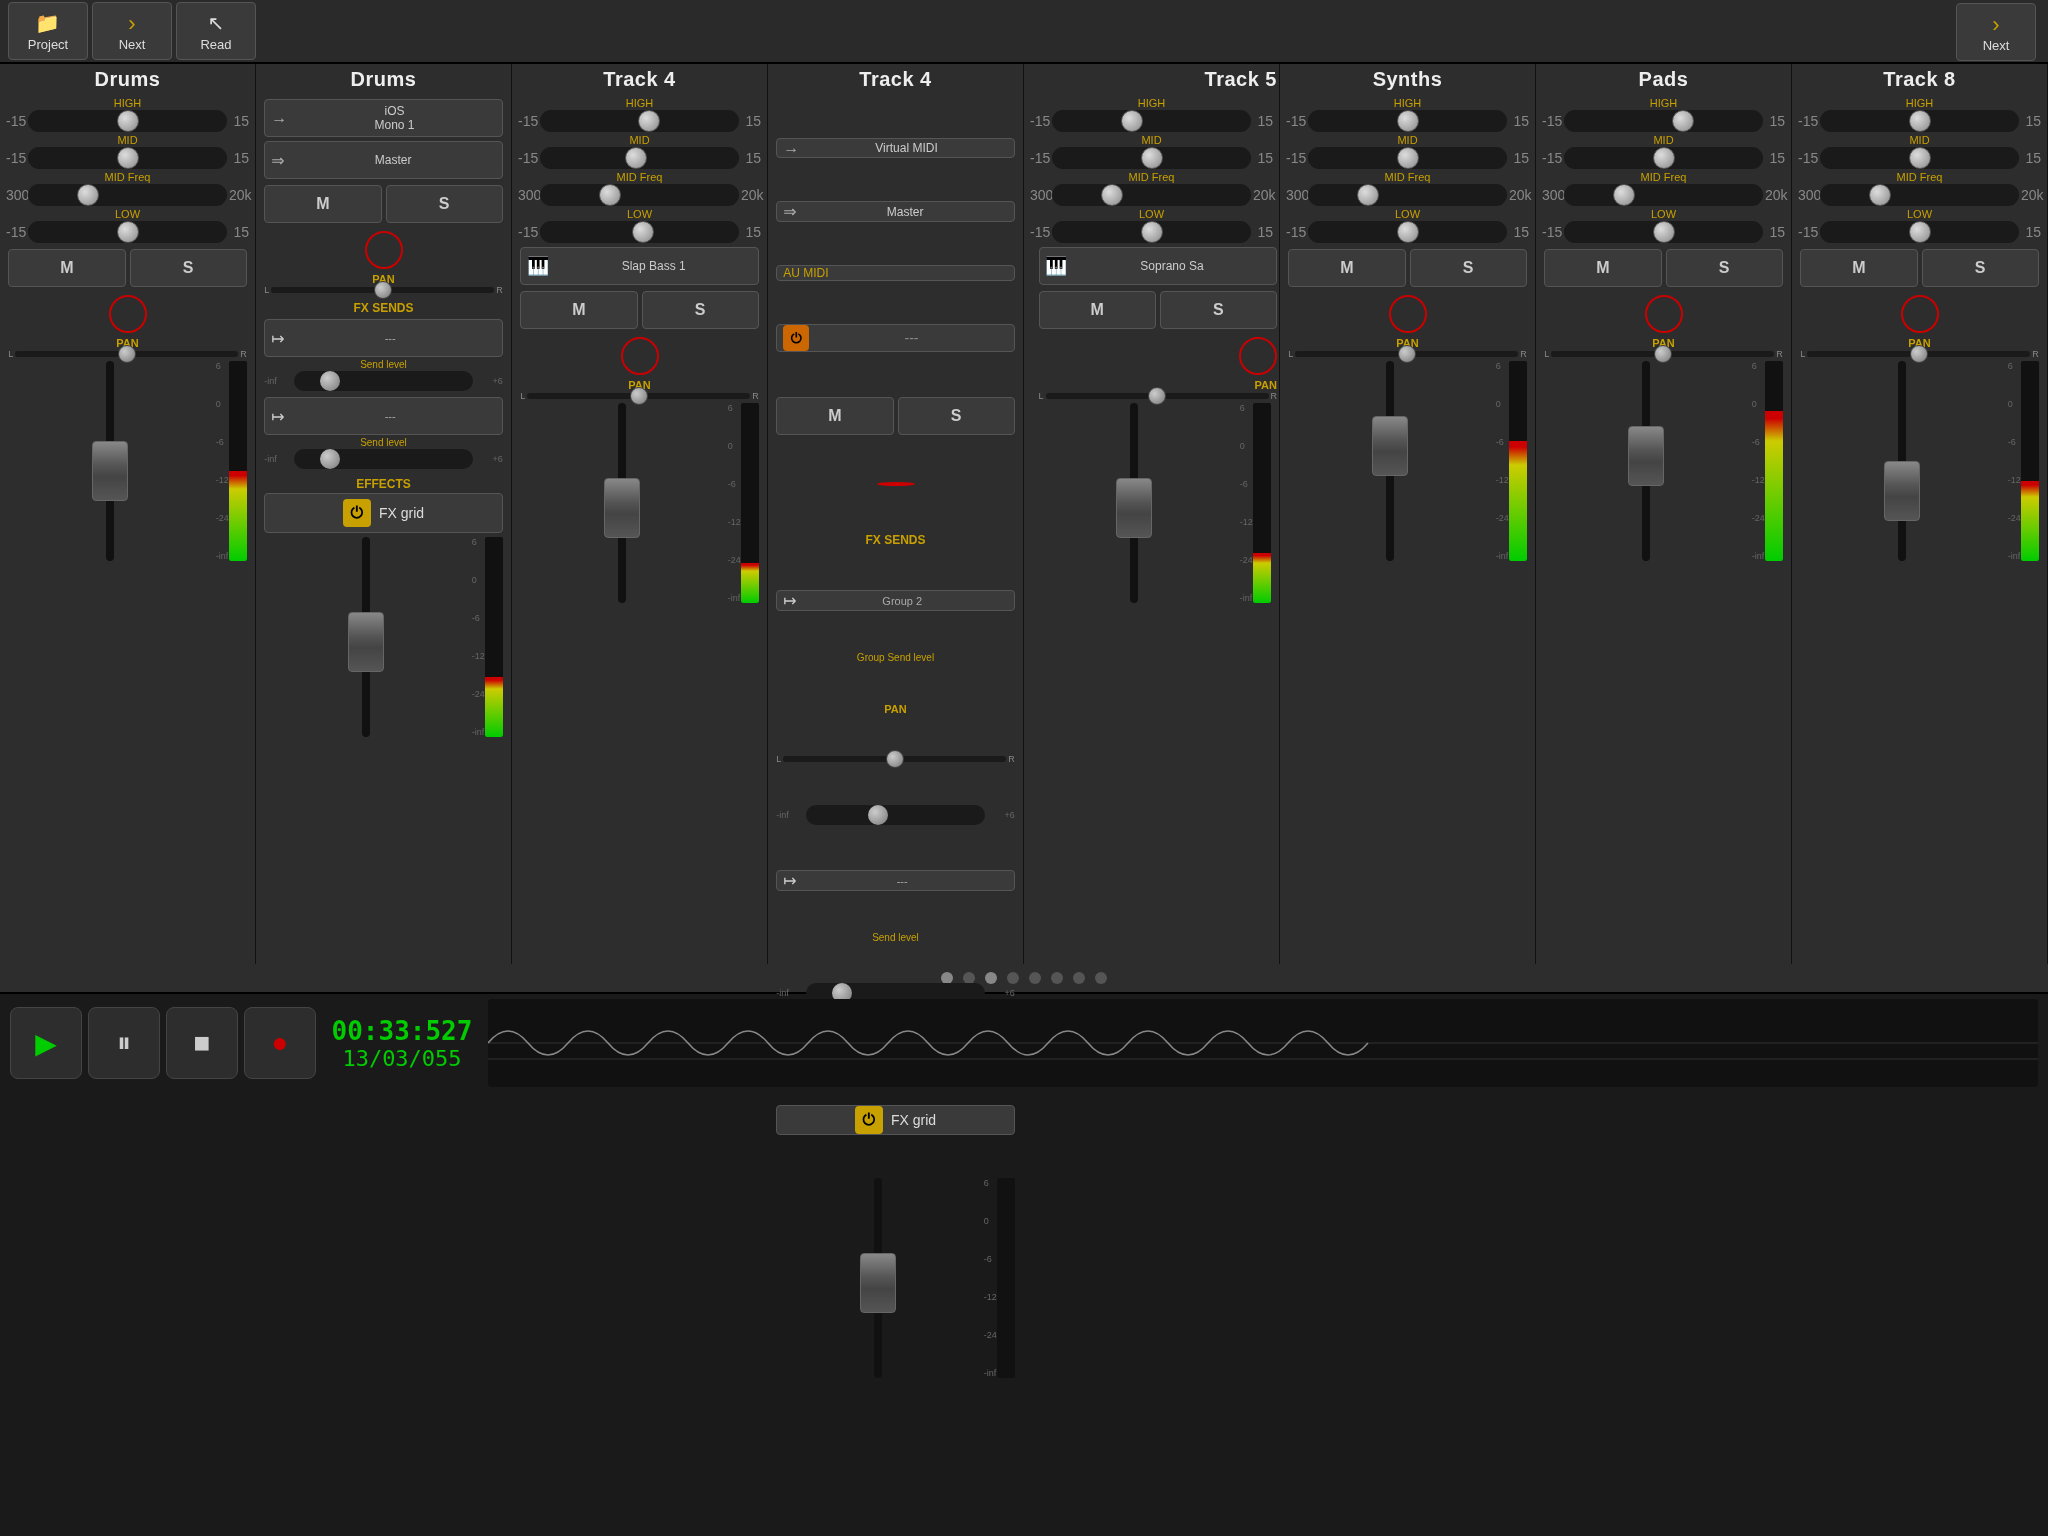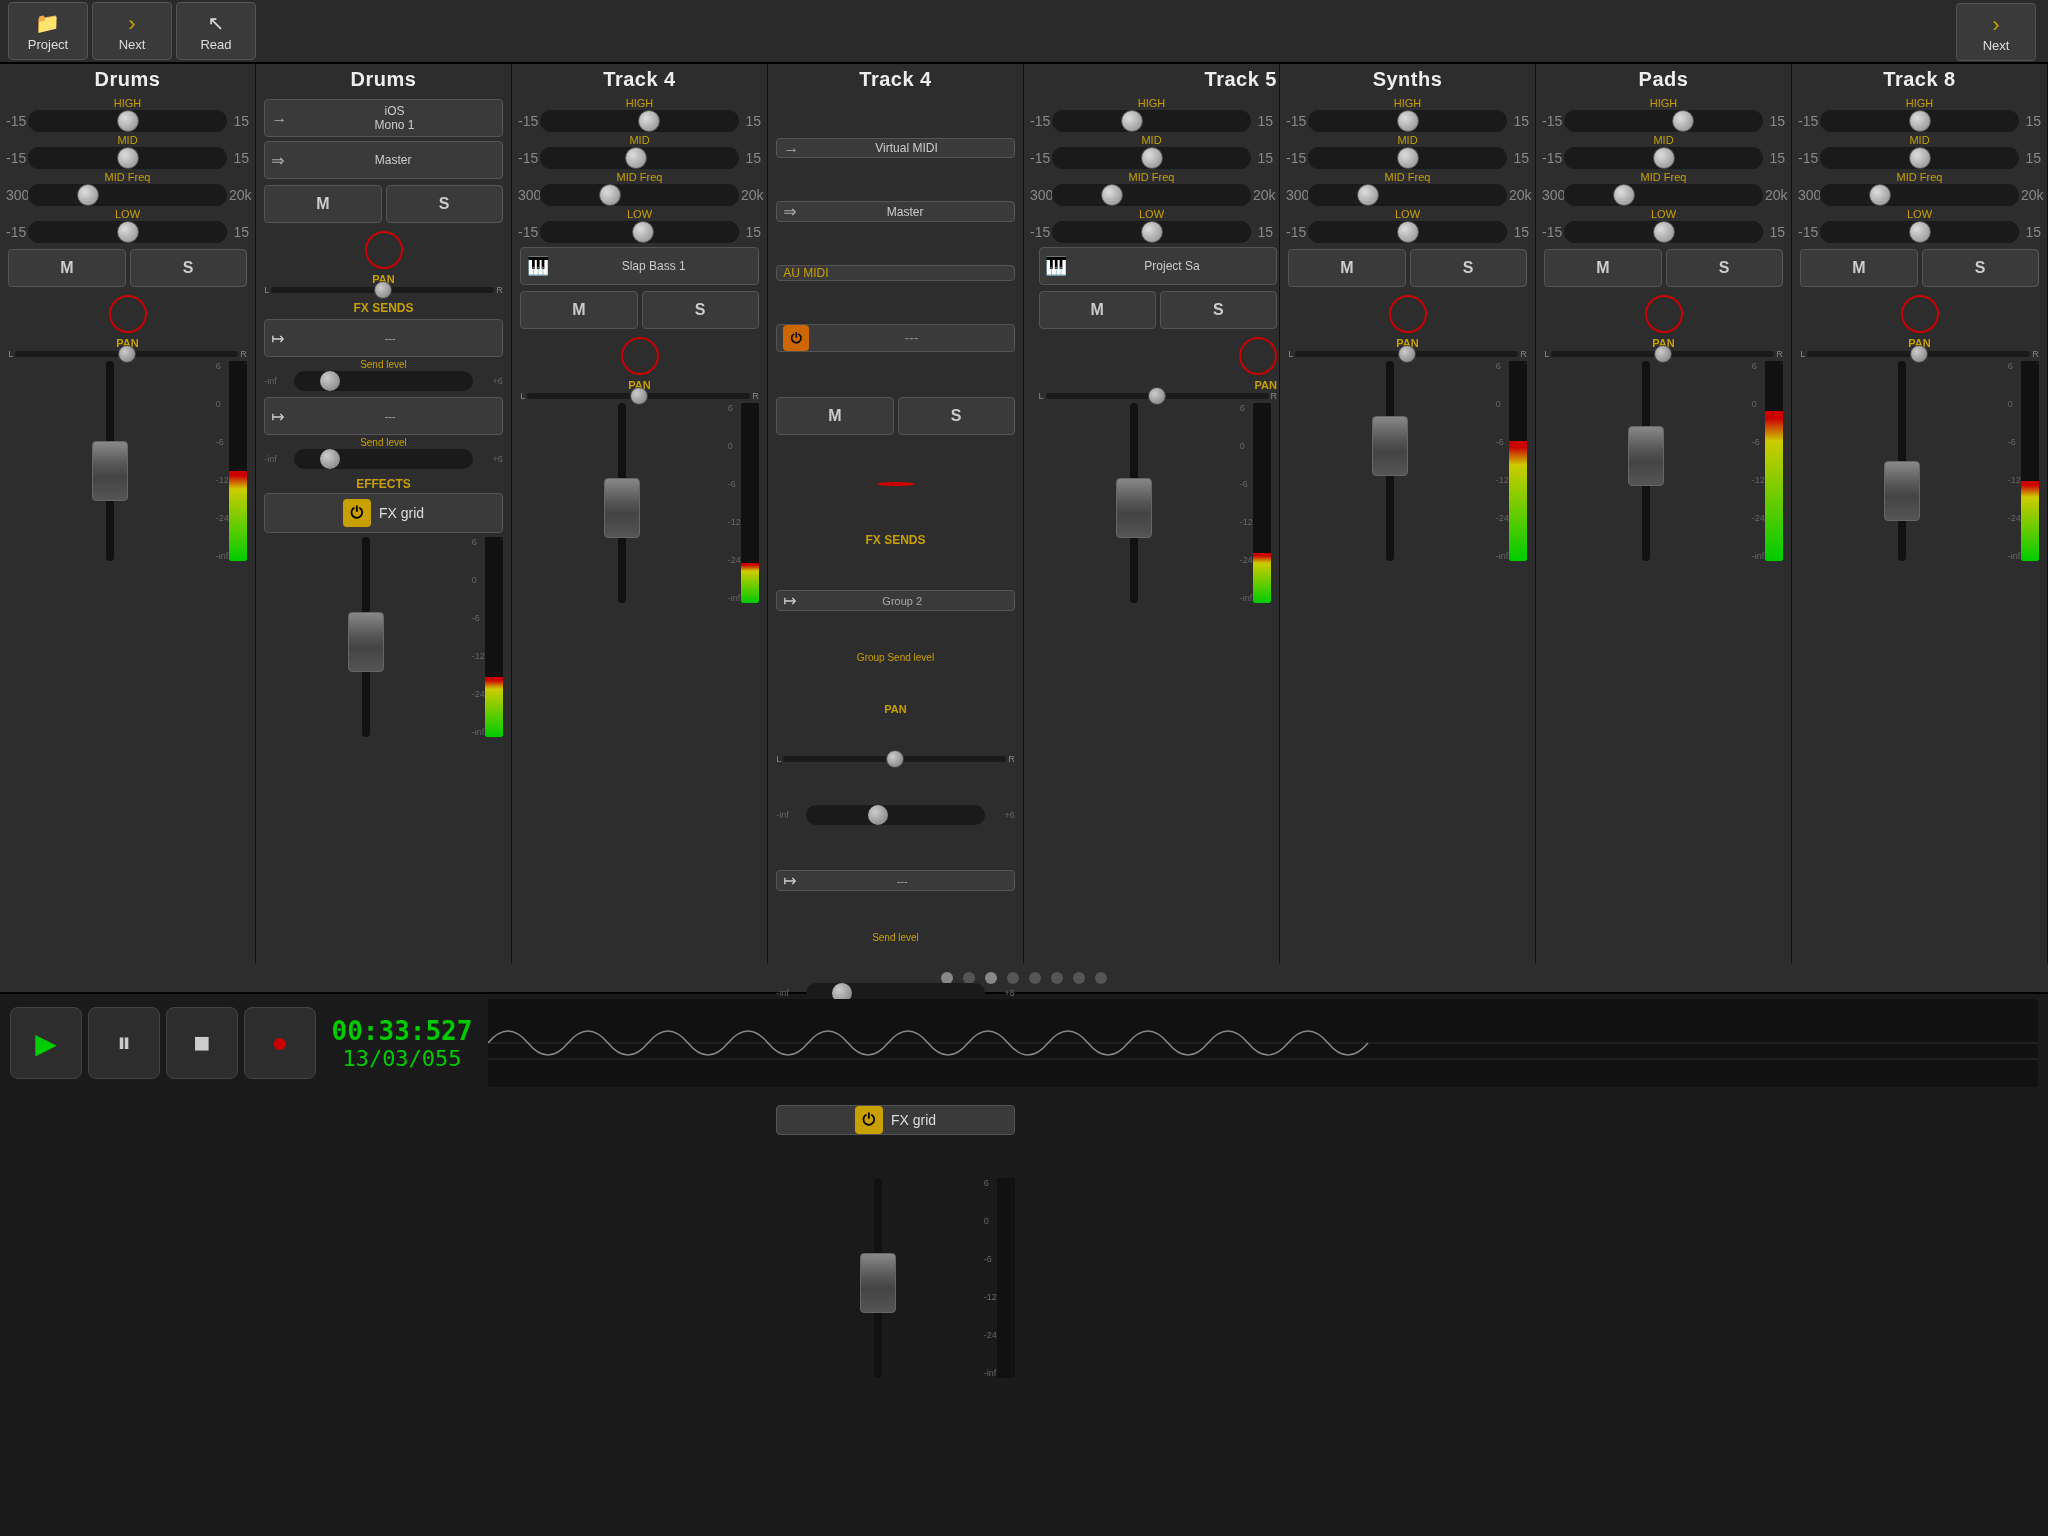--- a/index.html
+++ b/index.html
@@ -797,21 +797,21 @@
       <div class="eq-slider-row">
         <span class="eq-range-label">-15</span>
         <div class="eq-slider">
             <div class="eq-slider-thumb" style="left:calc(50% - 11px)"></div>
           </div>
         <span class="eq-range-label" style="text-align:right">15</span>
       </div>
     </div>
     <div class="route-btn">
       <span style="font-size:18px;margin-right:6px">🎹</span>
-      <span class="route-btn-text">Project Sa</span>
+      <span class="route-btn-text">Soprano Sa</span>
     </div>
     <div class="ms-row">
       <button class="m-btn">M</button>
       <button class="s-btn">S</button>
     </div>
     <div class="rec-btn"></div>
     <div class="pan-label">PAN</div>
     <div class="pan-row">
       <span class="pan-lr-label">L</span>
       <div class="pan-track">

